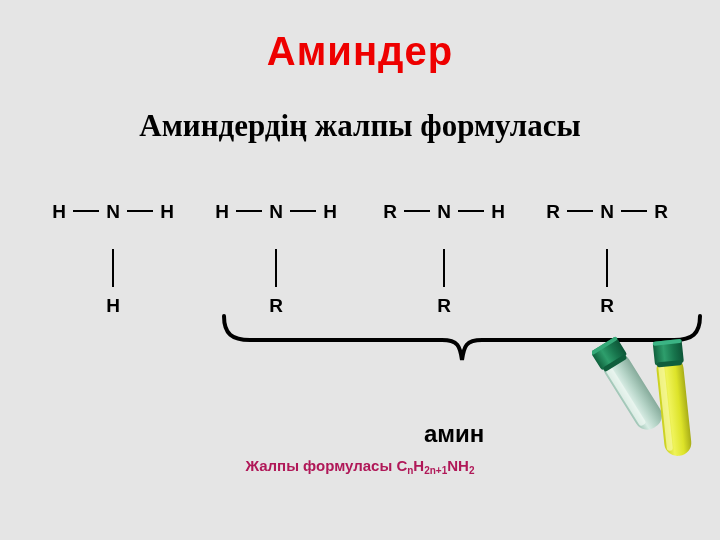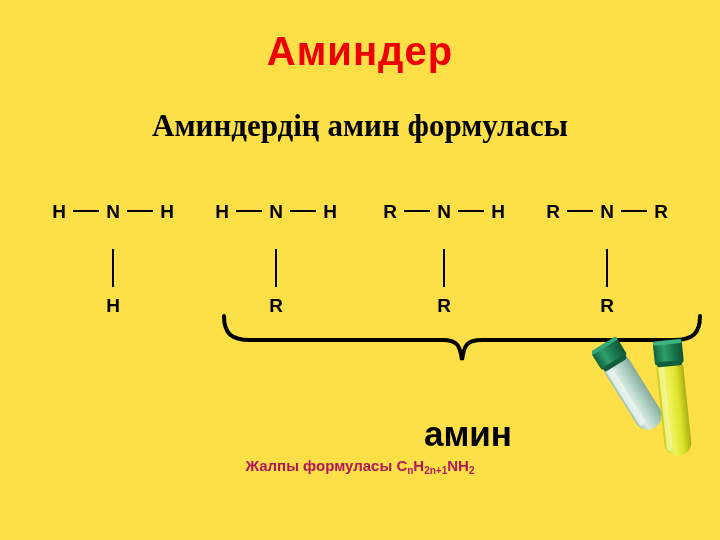--- a/index.html
+++ b/index.html
@@ -4,21 +4,21 @@
 <style>
   html, body {
     margin: 0;
     padding: 0;
     background: #ffffff;
   }
   #slide {
     position: relative;
     width: 720px;
     height: 540px;
-    background: #fde047;
+    background: #e5e5e5;
     overflow: hidden;
     font-family: "Liberation Sans", sans-serif;
   }
 
   
   .title {
     position: absolute;
     left: 0;
     top: 27px;
     width: 720px;
@@ -129,21 +129,21 @@
     color: #000000;
     line-height: 32px;
     white-space: nowrap;
   }
   .label-amin {
     position: absolute;
     left: 424px;
     top: 418px;
     font-family: "Liberation Sans", sans-serif;
     font-weight: bold;
-    font-size: 35px;
+    font-size: 24px;
     color: #000000;
     line-height: 32px;
     white-space: nowrap;
   }
 
   
   .gen-formula {
     position: absolute;
     left: 0;
     top: 456px;
@@ -174,21 +174,21 @@
     height: 130px;
   }
 </style>
 </head>
 <body>
 
 <div id="slide">
 
   <div class="title">Аминдер</div>
 
-  <div class="subtitle">Аминдердің амин формуласы</div>
+  <div class="subtitle">Аминдердің жалпы формуласы</div>
 
   <div class="structures">
 
     <div class="structure" style="left:38px;">
       <div class="struct-row">
         <span class="atom">H</span>
         <span class="bond-h"></span>
         <span class="atom">N</span>
         <span class="bond-h"></span>
         <span class="atom">H</span>

